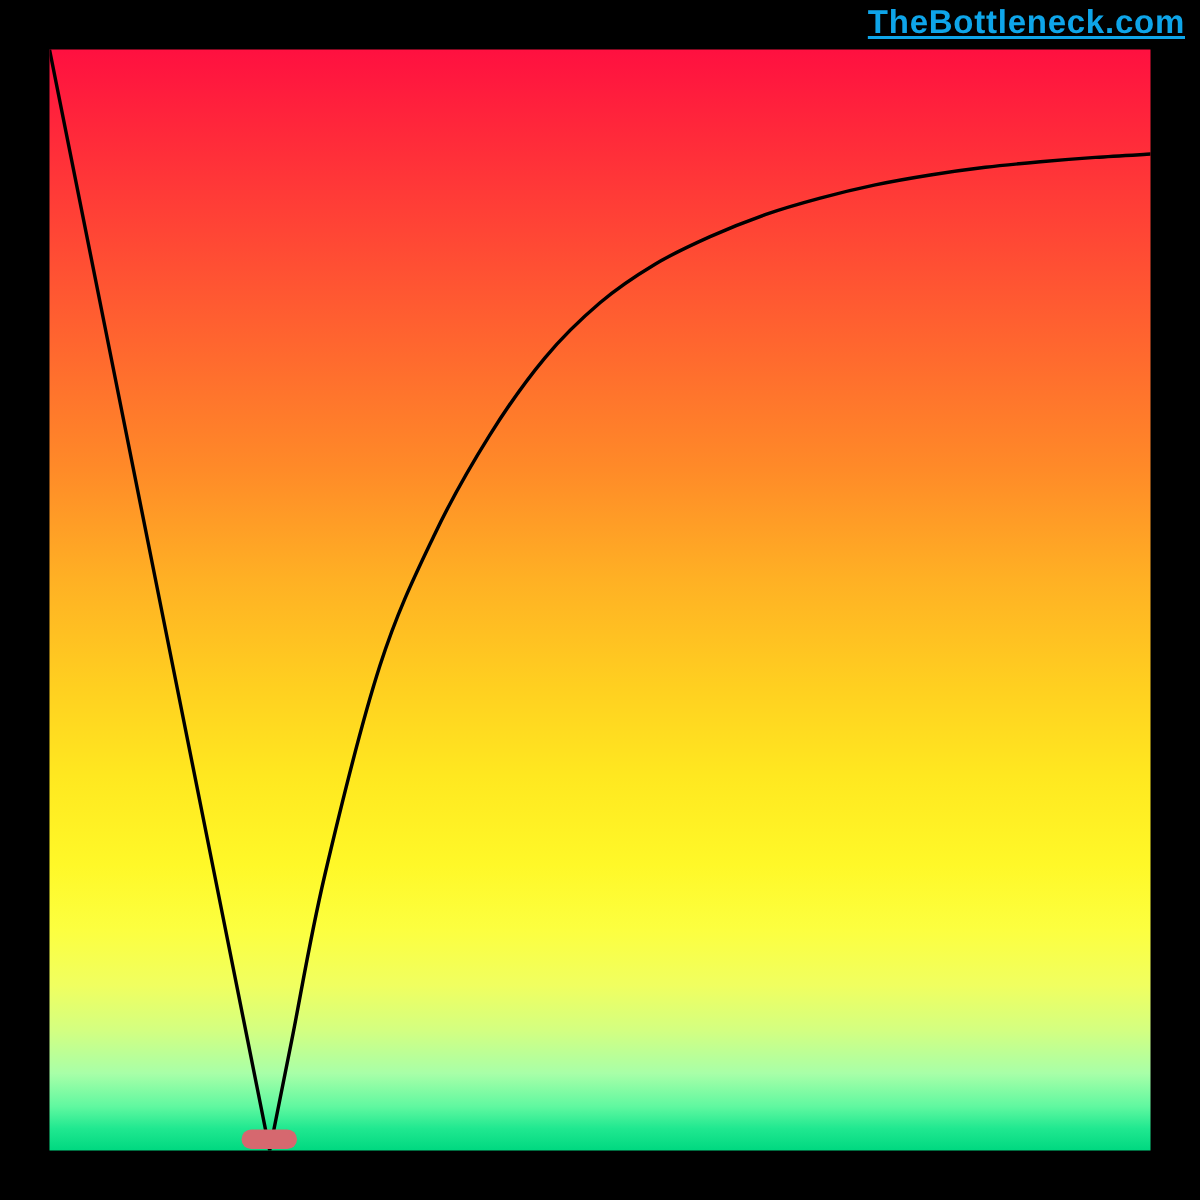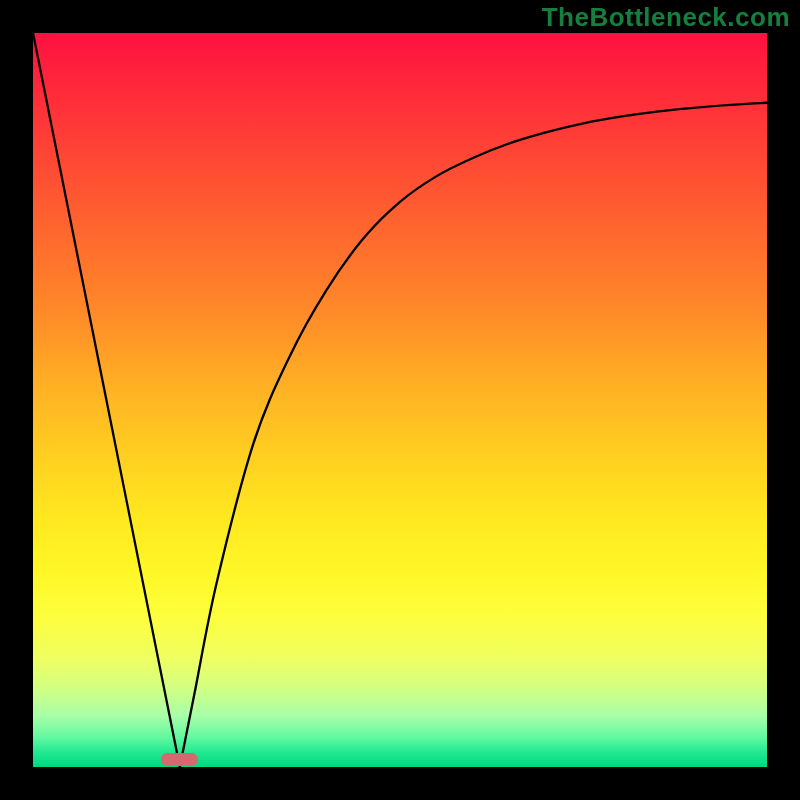--- a/index.html
+++ b/index.html
@@ -14,26 +14,27 @@
   .outer {
     position: relative;
     width: 800px;
     height: 800px;
     background: #000;
   }
   .watermark {
     position: absolute;
     top: 2px;
     right: 10px;
-    color: #15803d;
-    font-size: 26px;
+    color: #0ea5e9;
+    font-size: 22px;
     font-weight: bold;
     letter-spacing: 0.5px;
     z-index: 20;
     pointer-events: none;
+    text-decoration: underline;
   }
   .plot {
     position: absolute;
     left: 33px;
     top: 33px;
     width: 734px;
     height: 734px;
     background: linear-gradient(to bottom,
       #ff1040 0%,
       #ff2a3a 8%,

